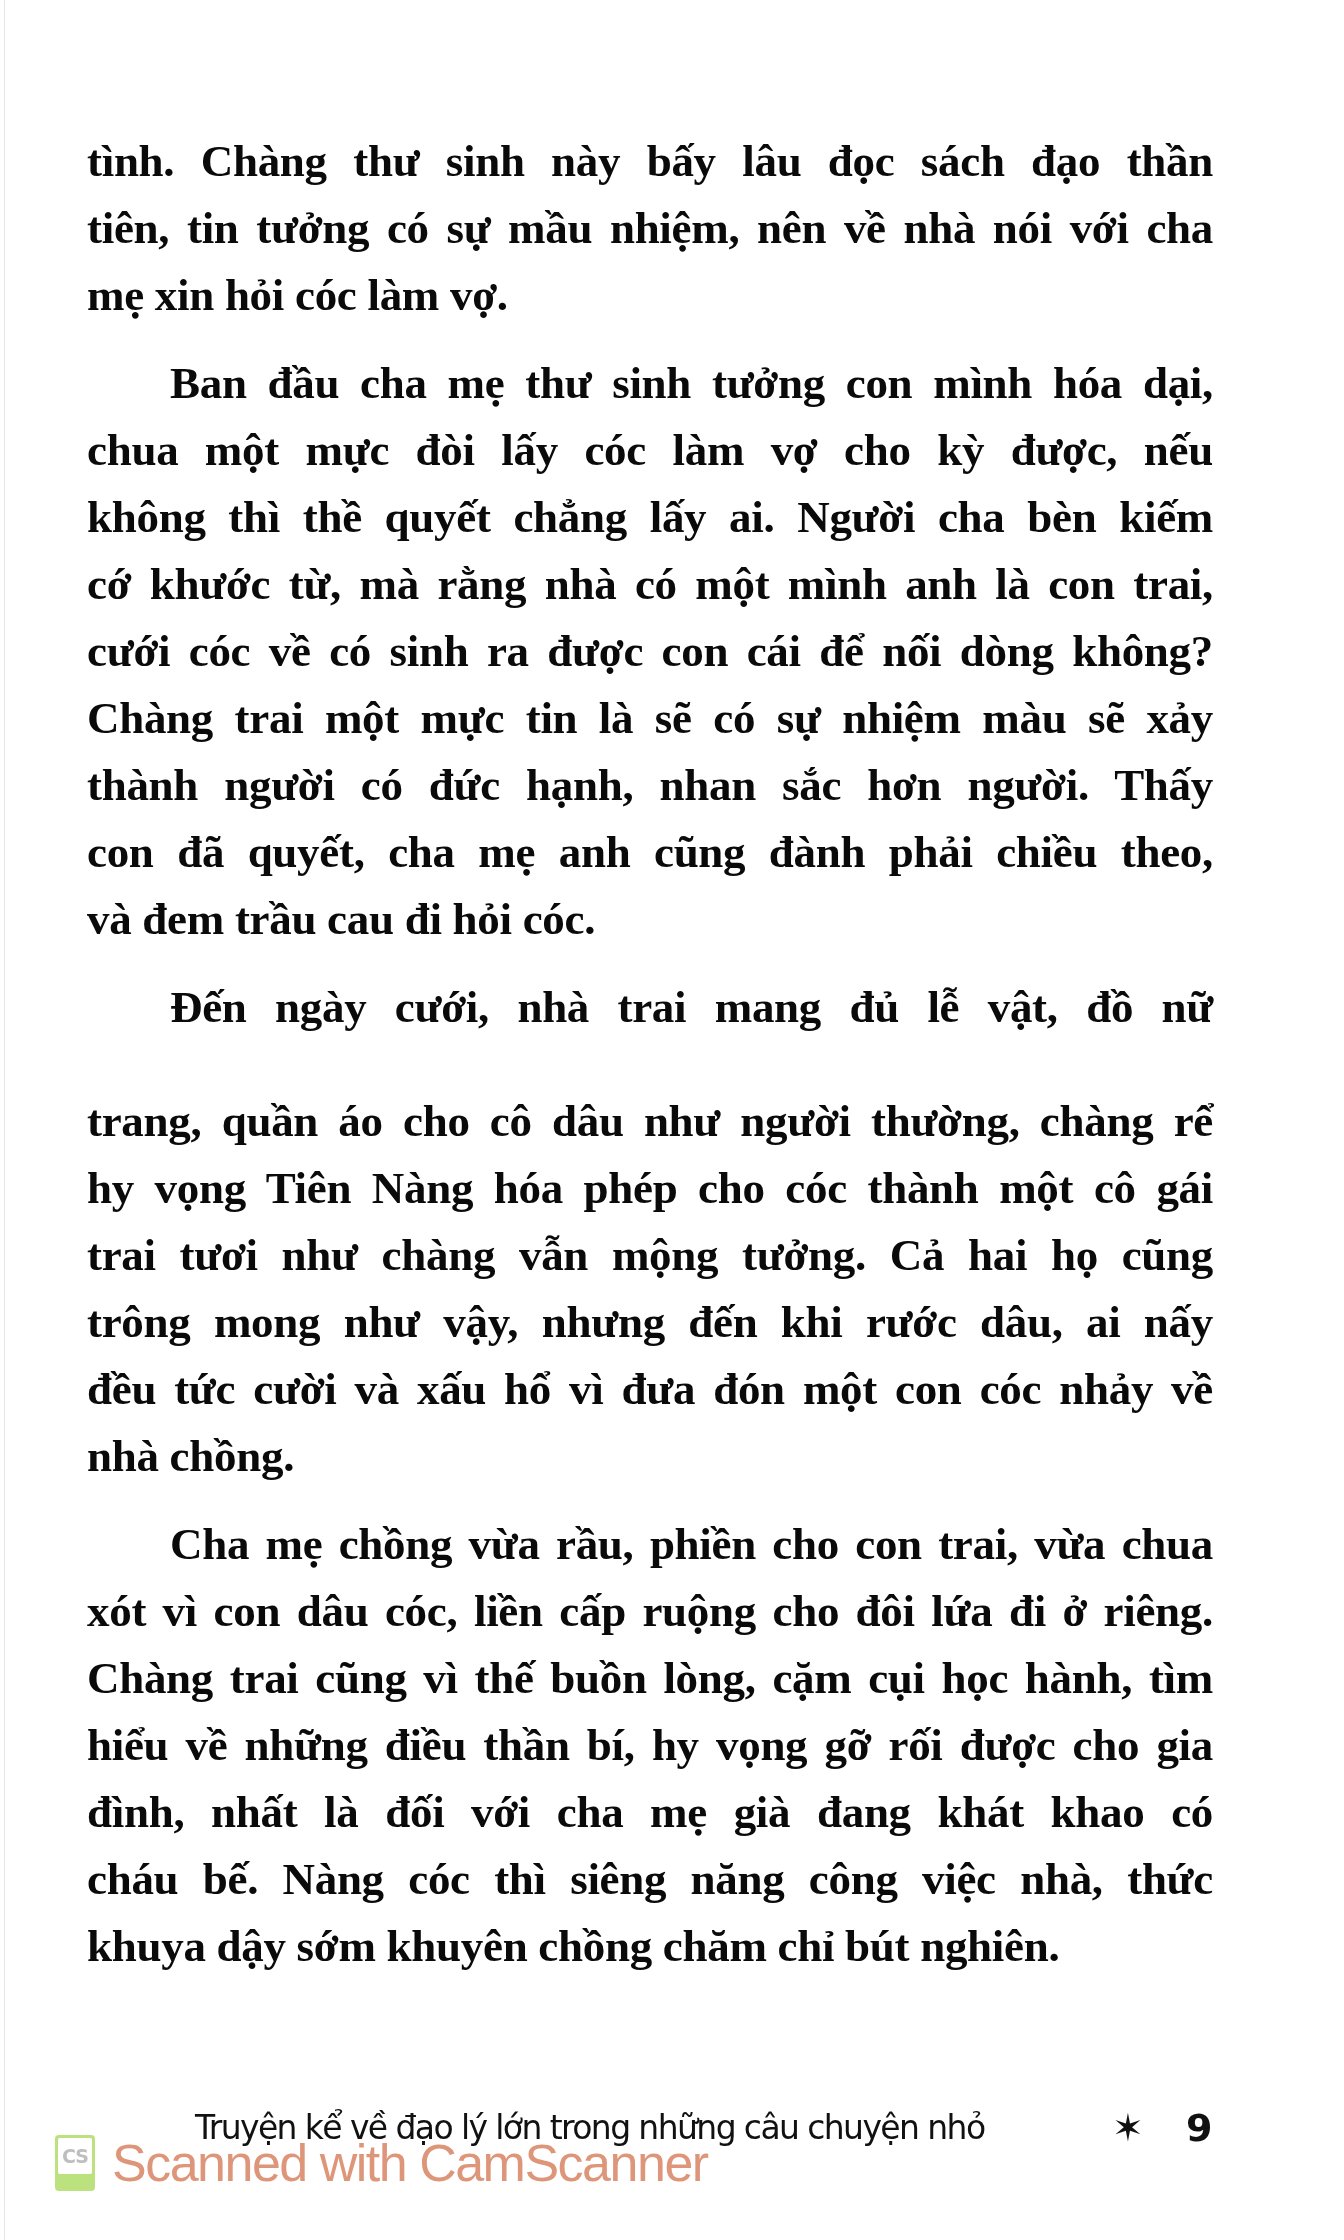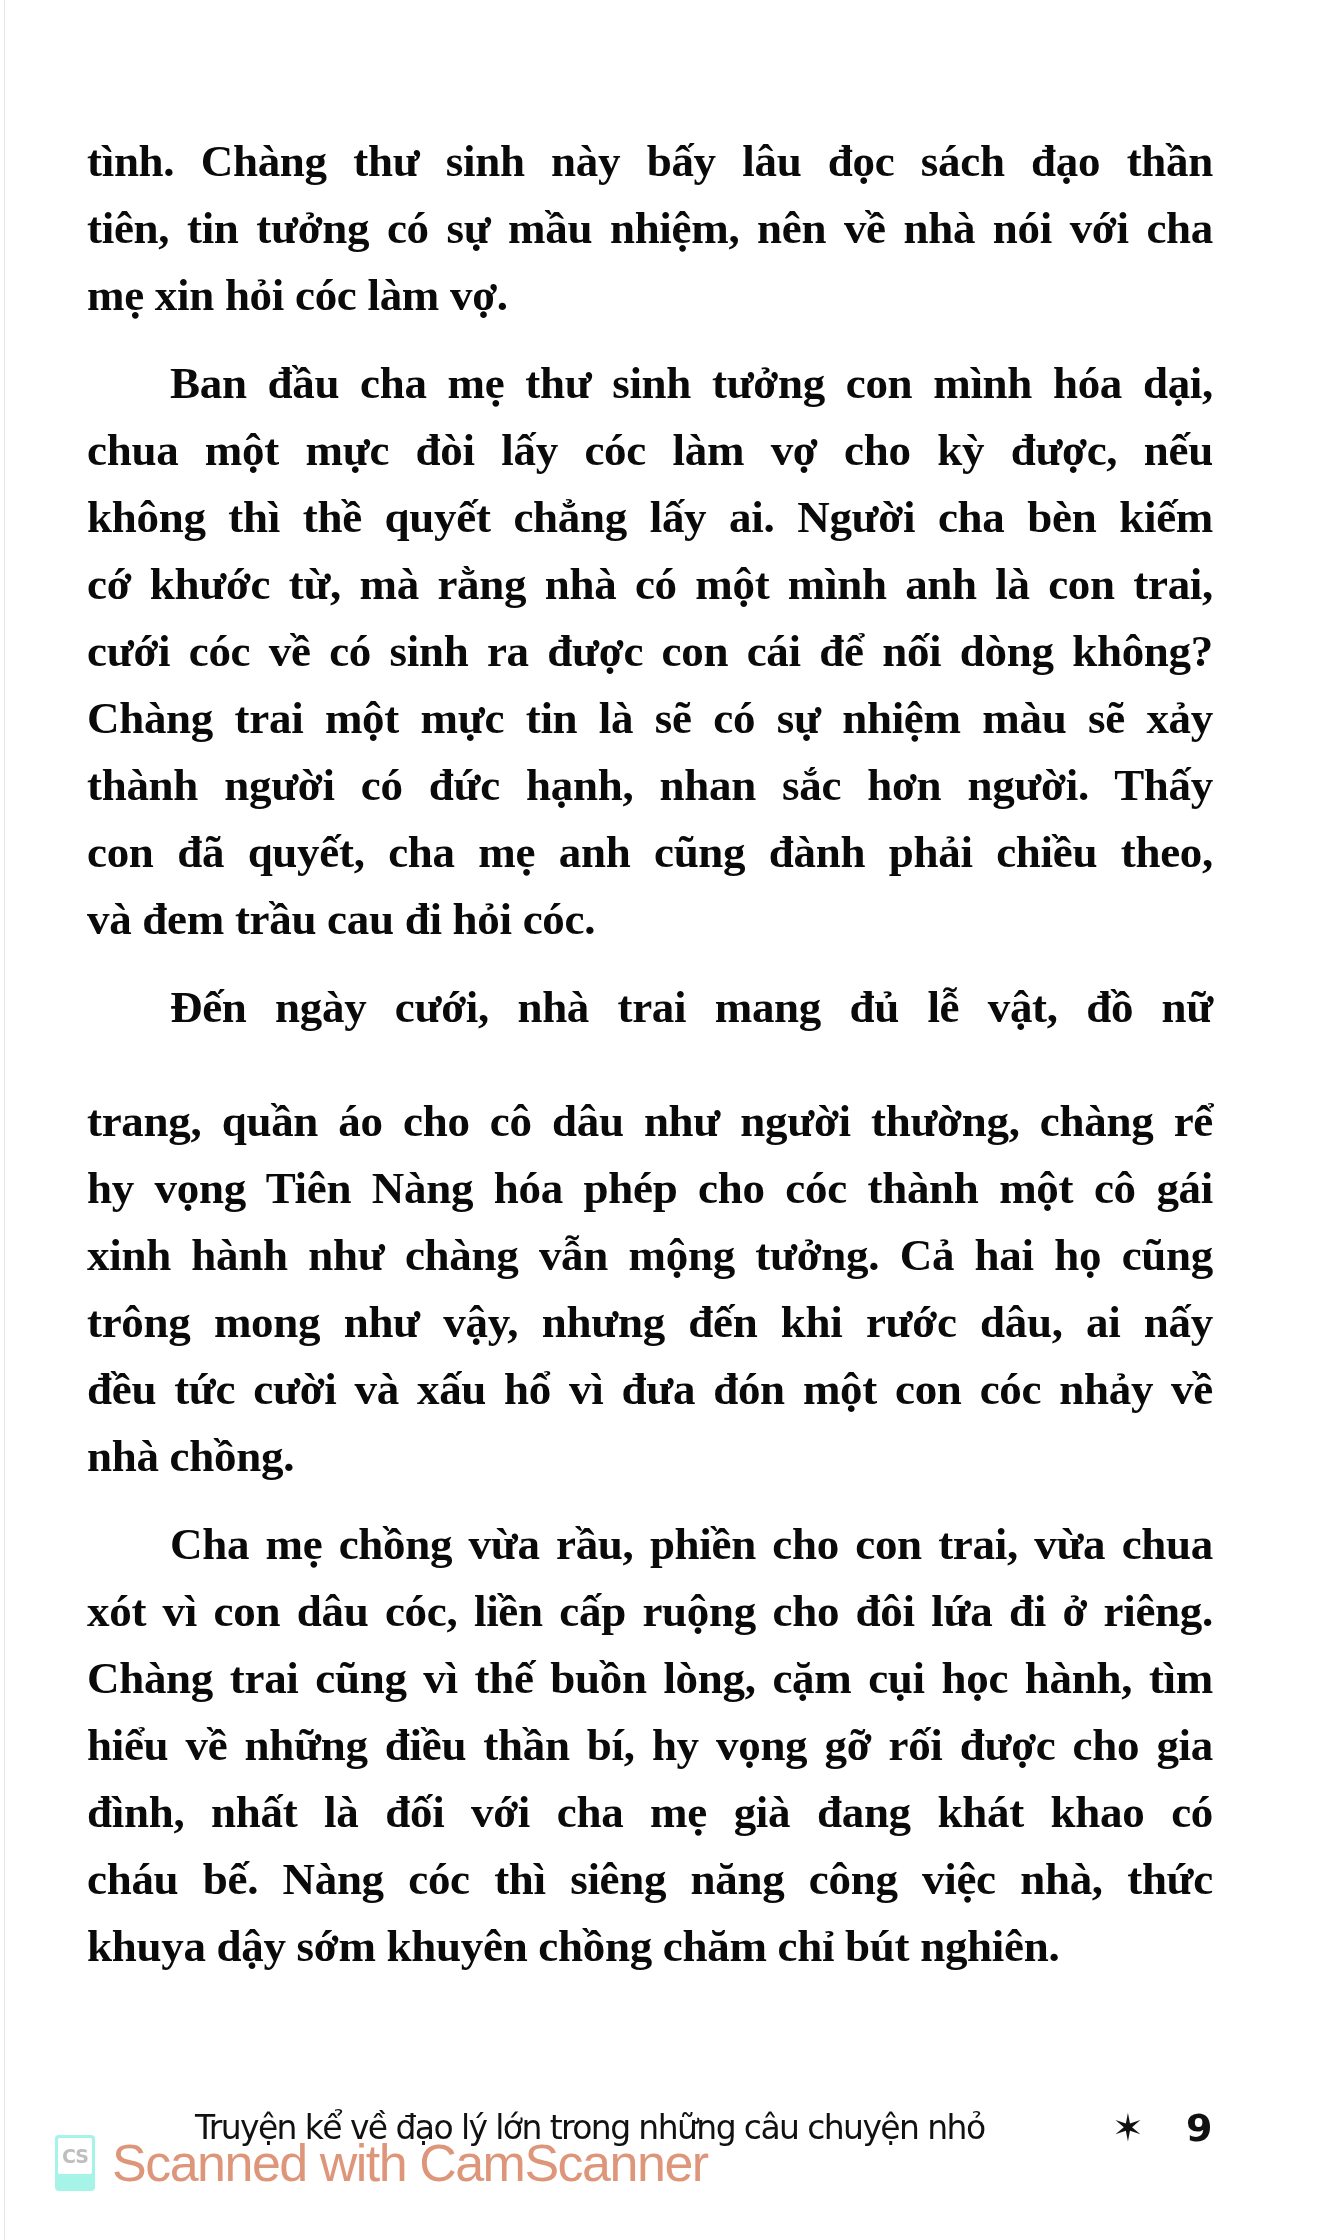--- a/index.html
+++ b/index.html
@@ -95,21 +95,21 @@
       top: 2133px;
       height: 60px;
       display: flex;
       align-items: center;
       opacity: 0.55;
     }
     .cs-badge {
       width: 40px;
       height: 56px;
       border-radius: 4px;
-      background: #5eead4;
+      background: #84cc16;
       position: relative;
       margin-right: 17px;
     }
     .cs-badge-inner {
       position: absolute;
       left: 3px;
       top: 3px;
       width: 34px;
       height: 36px;
       background: #ffffff;
@@ -152,21 +152,21 @@
     <span class="line" style="white-space: nowrap; word-spacing: 0px;">Chàng trai một mực tin là sẽ có sự nhiệm màu sẽ xảy</span>
     <span class="line" style="white-space: nowrap; word-spacing: 0px;">thành người có đức hạnh, nhan sắc hơn người. Thấy</span>
     <span class="line" style="white-space: nowrap; word-spacing: 0px;">con đã quyết, cha mẹ anh cũng đành phải chiều theo,</span>
     <span class="line last">và đem trầu cau đi hỏi cóc.</span>
   </div>
 
   <div class="paragraph">
     <span class="line indent" style="white-space: nowrap; word-spacing: 0px;">Đến ngày cưới, nhà trai mang đủ lễ vật, đồ nữ</span>
     <span class="line" style="white-space: nowrap; word-spacing: 0px; margin-top: 47px;">trang, quần áo cho cô dâu như người thường, chàng rể</span>
     <span class="line" style="white-space: nowrap; word-spacing: 0px;">hy vọng Tiên Nàng hóa phép cho cóc thành một cô gái</span>
-    <span class="line" style="white-space: nowrap; word-spacing: 0px;">xinh hành như chàng vẫn mộng tưởng. Cả hai họ cũng</span>
+    <span class="line" style="white-space: nowrap; word-spacing: 0px;">trai tươi như chàng vẫn mộng tưởng. Cả hai họ cũng</span>
     <span class="line" style="white-space: nowrap; word-spacing: 0px;">trông mong như vậy, nhưng đến khi rước dâu, ai nấy</span>
     <span class="line" style="white-space: nowrap; word-spacing: 0px;">đều tức cười và xấu hổ vì đưa đón một con cóc nhảy về</span>
     <span class="line last">nhà chồng.</span>
   </div>
 
   <div class="paragraph">
     <span class="line indent" style="white-space: nowrap; word-spacing: 0px;">Cha mẹ chồng vừa rầu, phiền cho con trai, vừa chua</span>
     <span class="line" style="white-space: nowrap; word-spacing: 0px;">xót vì con dâu cóc, liền cấp ruộng cho đôi lứa đi ở riêng.</span>
     <span class="line" style="white-space: nowrap; word-spacing: 0px;">Chàng trai cũng vì thế buồn lòng, cặm cụi học hành, tìm</span>
     <span class="line" style="white-space: nowrap; word-spacing: 0px;">hiểu về những điều thần bí, hy vọng gỡ rối được cho gia</span>

